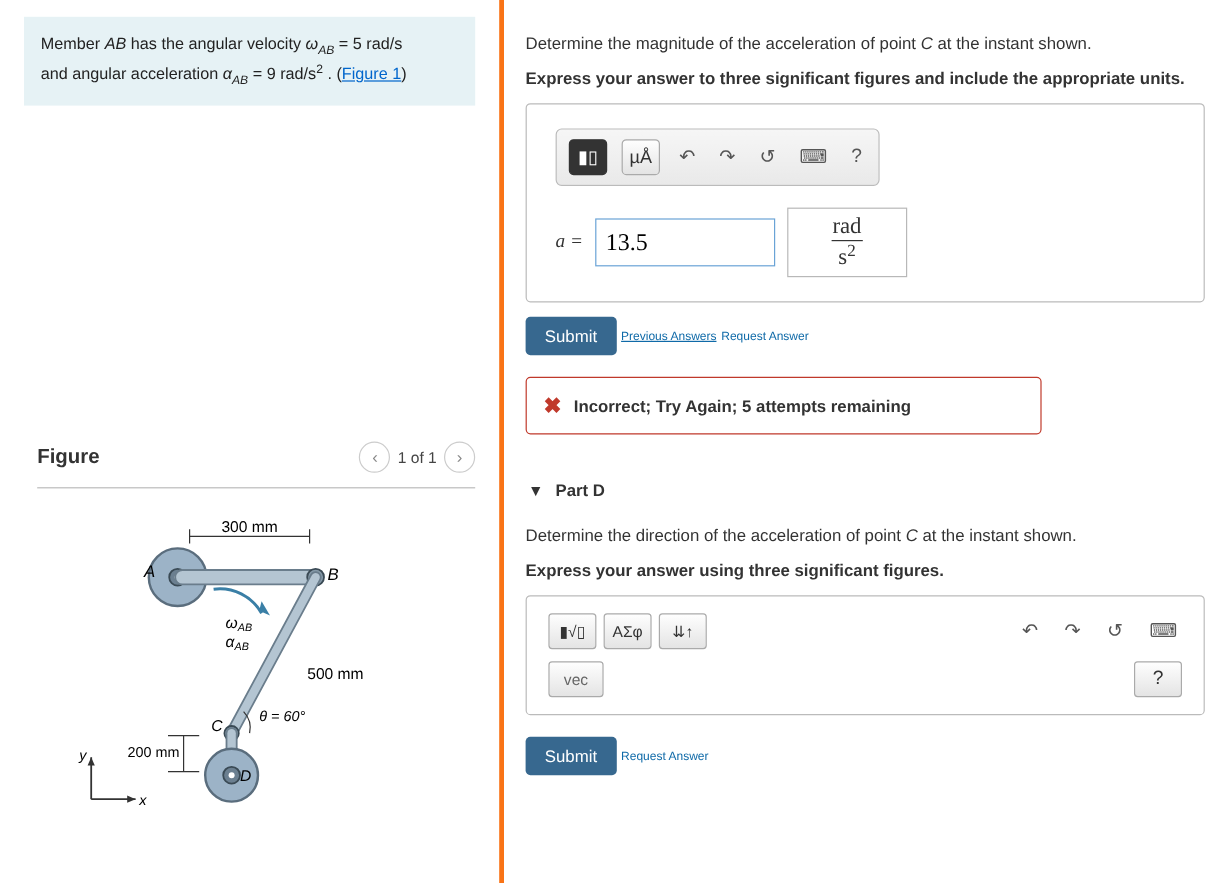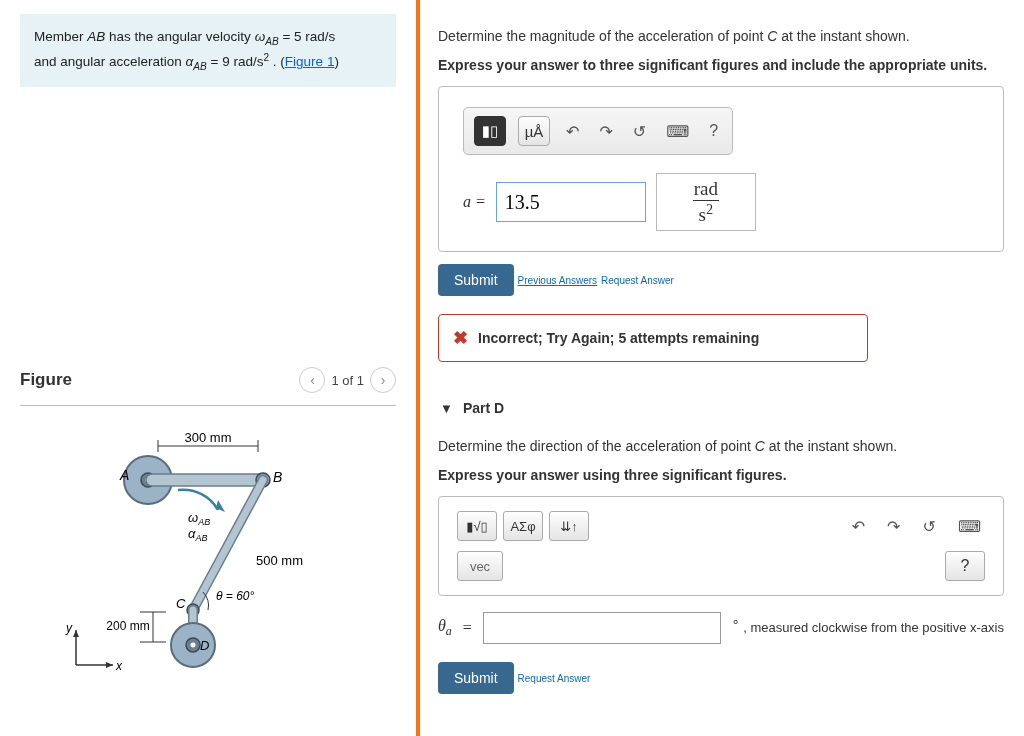--- a/index.html
+++ b/index.html
@@ -5,21 +5,21 @@
   * { box-sizing: border-box; margin: 0; padding: 0; }
   body { font-family: Arial, Helvetica, sans-serif; font-size: 13px; color: #333; background: #fff; }
   .container { display: flex; width: 1024px; height: 736px; }
   .left-panel { width: 420px; padding: 14px 20px 24px 20px; border-right: 4px solid #f97316; }
   .right-panel { flex: 1; padding: 26px 20px 20px 18px; overflow: hidden; }
 
   .problem-box { background: #e6f2f5; padding: 12px 14px; line-height: 1.6; font-size: 13.5px; color: #222; }
   .problem-box a { color: #0066cc; text-decoration: underline; }
 
   .figure-section { margin-top: 280px; }
-  .figure-header { display: flex; justify-content: space-between; align-items: center; padding-bottom: 12px; border-bottom: 1px solid #bbb; }
+  .figure-header { display: flex; justify-content: space-between; align-items: center; padding-bottom: 12px; border-bottom: 1px solid #bbb; margin-left: 11px; }
   .figure-title { font-size: 17px; font-weight: bold; color: #333; }
   .figure-nav { display: flex; align-items: center; gap: 6px; }
   .nav-btn { width: 26px; height: 26px; border: 1px solid #ccc; border-radius: 50%; background: #fff; display: flex; align-items: center; justify-content: center; color: #888; font-size: 14px; cursor: pointer; }
   .nav-label { font-size: 13px; color: #444; }
   .figure-image { margin-top: 14px; display: flex; justify-content: center; }
 
   .question-text { font-size: 14px; color: #333; margin-bottom: 8px; line-height: 1.5; }
   .bold { font-weight: bold; }
 
   .answer-frame { border: 1px solid #bbb; border-radius: 4px; padding: 20px 24px 20px 24px; margin-top: 10px; margin-bottom: 12px; }
@@ -204,27 +204,19 @@
           <span class="tool-icon">↺</span>
           <span class="tool-icon">⌨</span>
         </div>
       </div>
       <div style="display:flex;justify-content:space-between;align-items:center;">
         <div class="vec-btn">vec</div>
         <div class="q-btn">?</div>
       </div>
     </div>
 
-    <div class="answer-row2">
-      <span class="theta-label"><span>θ</span><sub>a</sub></span>
-      <span class="theta-label">=</span>
-      <input class="answer-input2" style="">
-      <div class="suffix-text" style="position:relative;">
-        <span style="position:relative; top:-6px;">∘</span><span> , measured clockwise from the positive x-axis</span>
-      </div>
-    </div>
 
     <div class="btn-row" style="margin-top:18px;">
       <button class="submit-btn">Submit</button>
       <span class="link">Request Answer</span>
     </div>
   </div>
 </div>
 
 </body></html>

